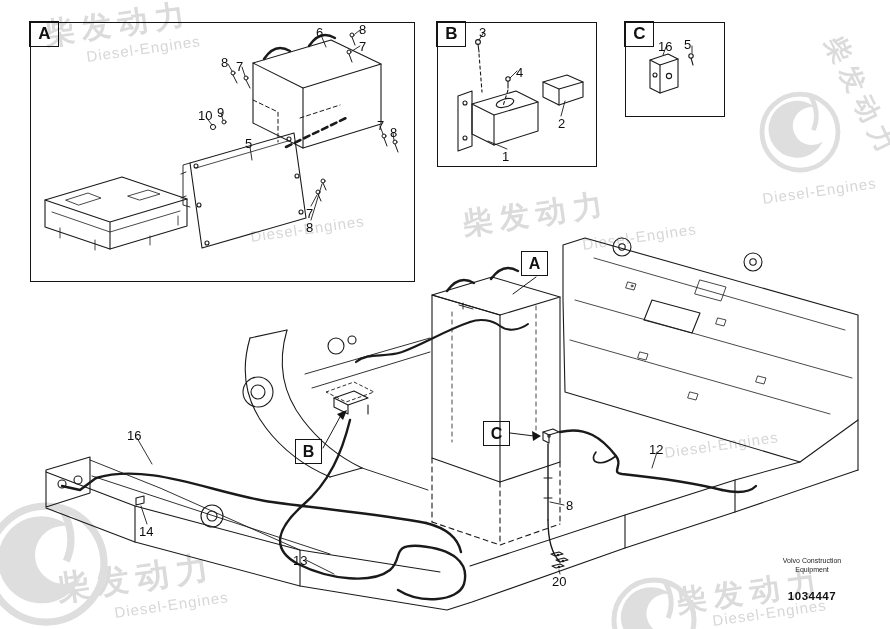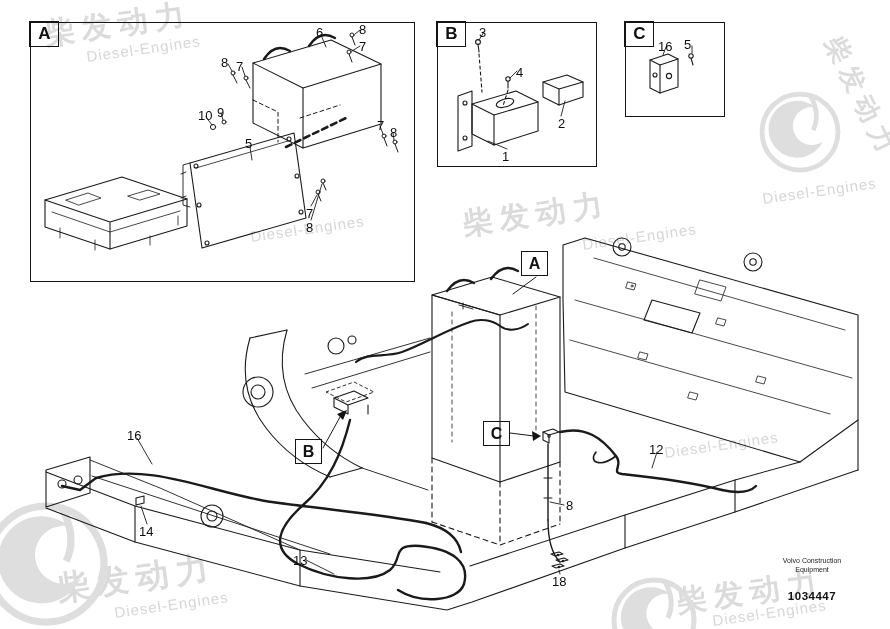--- a/index.html
+++ b/index.html
@@ -296,21 +296,21 @@
 
   <div class="ref-label" style="left:521px;top:251px">A</div>
   <div class="ref-label" style="left:295px;top:439px">B</div>
   <div class="ref-label" style="left:483px;top:421px">C</div>
 
   <span class="co" style="left:127px;top:429px">16</span>
   <span class="co" style="left:139px;top:525px">14</span>
   <span class="co" style="left:293px;top:554px">13</span>
   <span class="co" style="left:649px;top:443px">12</span>
   <span class="co" style="left:566px;top:499px">8</span>
-  <span class="co" style="left:552px;top:575px">18</span>
+  <span class="co" style="left:552px;top:575px">20</span>
 
   <div class="footer">
     <div class="footer-co">Volvo Construction</div>
     <div class="footer-co">Equipment</div>
     <div class="footer-num">1034447</div>
   </div>
 
 </div>
 
 </body></html>

